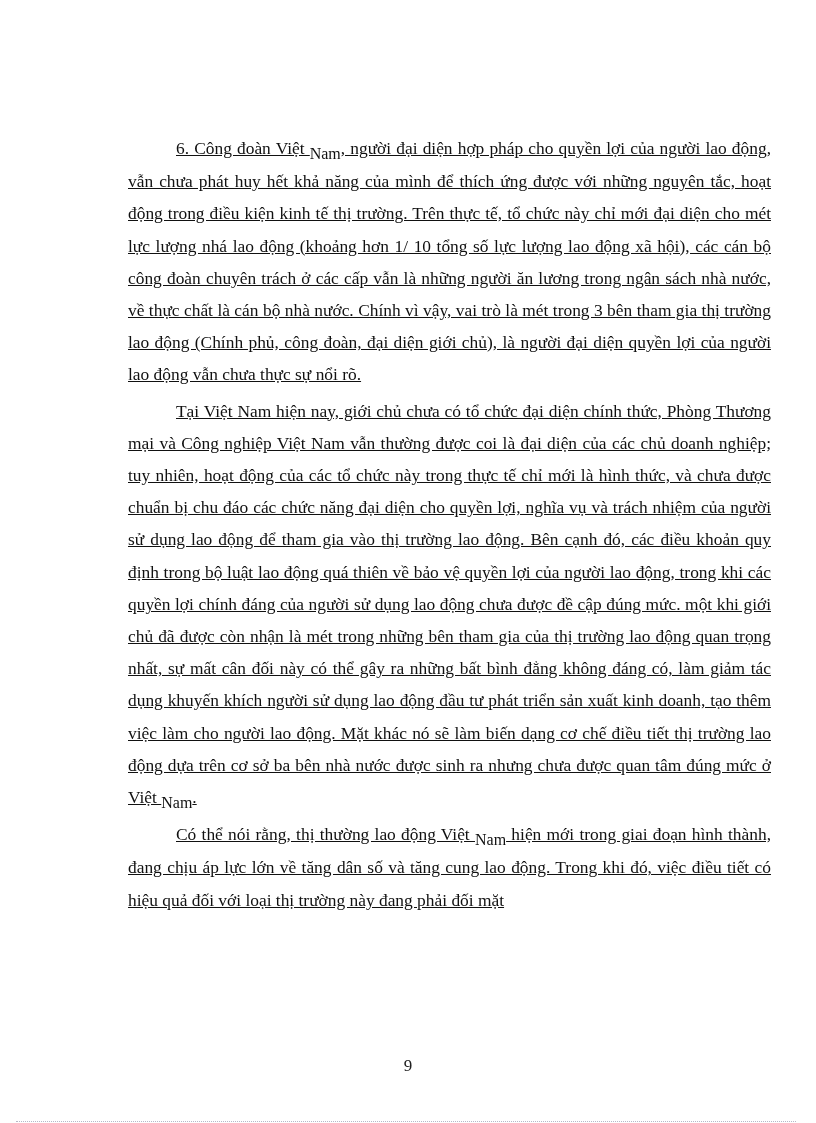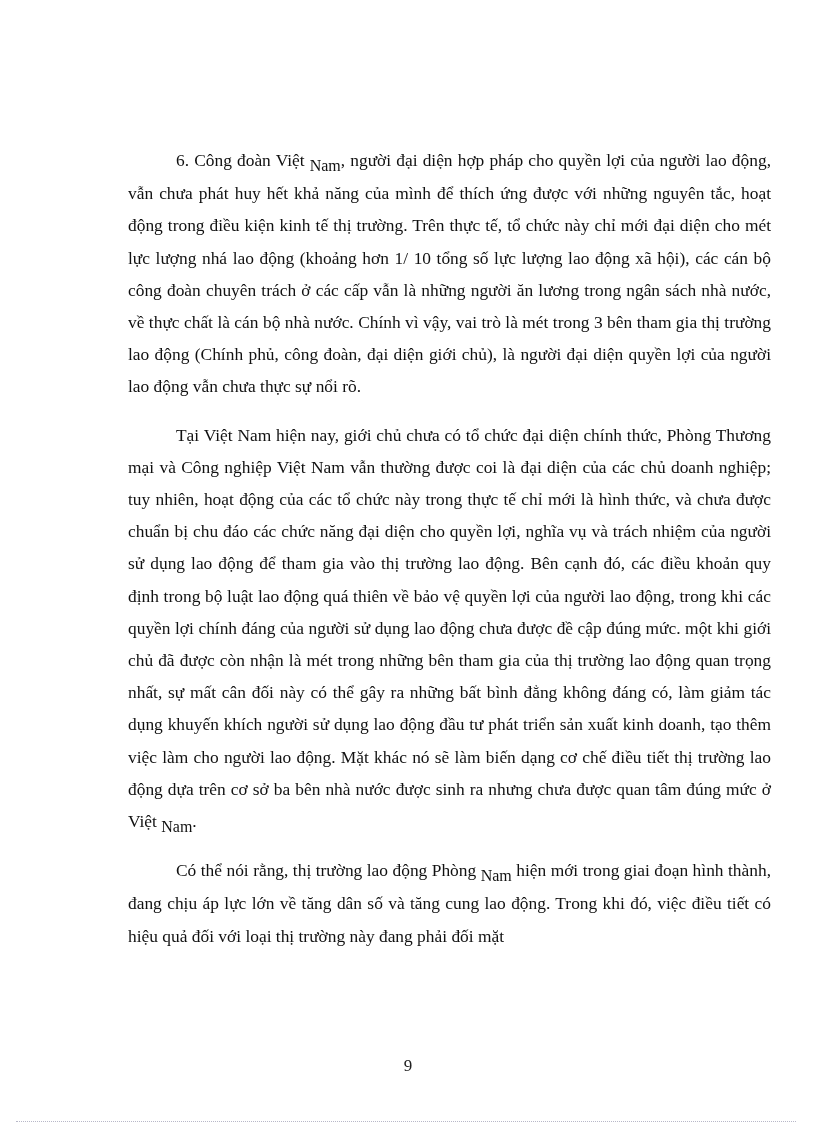--- a/index.html
+++ b/index.html
@@ -6,35 +6,35 @@
     body { width: 816px; height: 1123px; position: relative; overflow: hidden; }
     .page {
       position: absolute; left: 0; top: 0; width: 816px; height: 1123px; background: #fff;
     }
     .content {
       position: absolute; left: 128px; top: 128px; width: 643px;
       font-family: "Liberation Serif", "DejaVu Serif", serif;
       font-size: 17.4px; line-height: 32.2px; color: #111;
       text-align: justify;
     }
-    .para { margin: 16px 0 0 0; text-indent: 48px; text-align: justify; }
+    .para { margin: 4px 0 0 0; text-indent: 48px; text-align: justify; text-decoration: underline; }
     .nam { font-size: 16px; position: relative; top: 5px; }
     .pagenum {
       position: absolute; left: 0; width: 816px; top: 1056px; text-align: center;
       font-family: "Liberation Serif", "DejaVu Serif", serif; font-size: 17px; color: #222;
     }
     .footer-rule {
       position: absolute; left: 16px; right: 20px; top: 1121px; height: 0;
       border-top: 1px dotted #b8b8c8;
     }
   </style>
 </head>
 <body>
 
 <div class="page">
   <div class="content">
     <p class="para"><span>6. Công đoàn Việt </span><span class="nam">Nam</span><span>, người đại diện hợp pháp cho quyền lợi của người lao động, vẫn chưa phát huy hết khả năng của mình để thích ứng được với những nguyên tắc, hoạt động trong điều kiện kinh tế thị trường. Trên thực tế, tổ chức này chỉ mới đại diện cho mét lực lượng nhá lao động (khoảng hơn 1/ 10 tổng số lực lượng lao động xã hội), các cán bộ công đoàn chuyên trách ở các cấp vẫn là những người ăn lương trong ngân sách nhà nước, về thực chất là cán bộ nhà nước. Chính vì vậy, vai trò là mét trong 3 bên tham gia thị trường lao động (Chính phủ, công đoàn, đại diện giới chủ), là người đại diện quyền lợi của người lao động vẫn chưa thực sự nổi rõ.</span></p>
     <p class="para"><span>Tại Việt Nam hiện nay, giới chủ chưa có tổ chức đại diện chính thức, Phòng Thương mại và Công nghiệp Việt Nam vẫn thường được coi là đại diện của các chủ doanh nghiệp; tuy nhiên, hoạt động của các tổ chức này trong thực tế chỉ mới là hình thức, và chưa được chuẩn bị chu đáo các chức năng đại diện cho quyền lợi, nghĩa vụ và trách nhiệm của người sử dụng lao động để tham gia vào thị trường lao động. Bên cạnh đó, các điều khoản quy định trong bộ luật lao động quá thiên về bảo vệ quyền lợi của người lao động, trong khi các quyền lợi chính đáng của người sử dụng lao động chưa được đề cập đúng mức. một khi giới chủ đã được còn nhận là mét trong những bên tham gia của thị trường lao động quan trọng nhất, sự mất cân đối này có thể gây ra những bất bình đẳng không đáng có, làm giảm tác dụng khuyến khích người sử dụng lao động đầu tư phát triển sản xuất kinh doanh, tạo thêm việc làm cho người lao động. Mặt khác nó sẽ làm biến dạng cơ chế điều tiết thị trường lao động dựa trên cơ sở ba bên nhà nước được sinh ra nhưng chưa được quan tâm đúng mức ở Việt </span><span class="nam">Nam</span><span>.</span></p>
-    <p class="para"><span>Có thể nói rằng, thị trường lao động Phòng </span><span class="nam">Nam</span><span> hiện mới trong giai đoạn hình thành, đang chịu áp lực lớn về tăng dân số và tăng cung lao động. Trong khi đó, việc điều tiết có hiệu quả đối với loại thị trường này đang phải đối mặt</span></p>
+    <p class="para"><span>Có thể nói rằng, thị thường lao động Việt </span><span class="nam">Nam</span><span> hiện mới trong giai đoạn hình thành, đang chịu áp lực lớn về tăng dân số và tăng cung lao động. Trong khi đó, việc điều tiết có hiệu quả đối với loại thị trường này đang phải đối mặt</span></p>
   </div>
   <div class="pagenum">9</div>
   <div class="footer-rule"></div>
 </div>
 
 </body></html>

